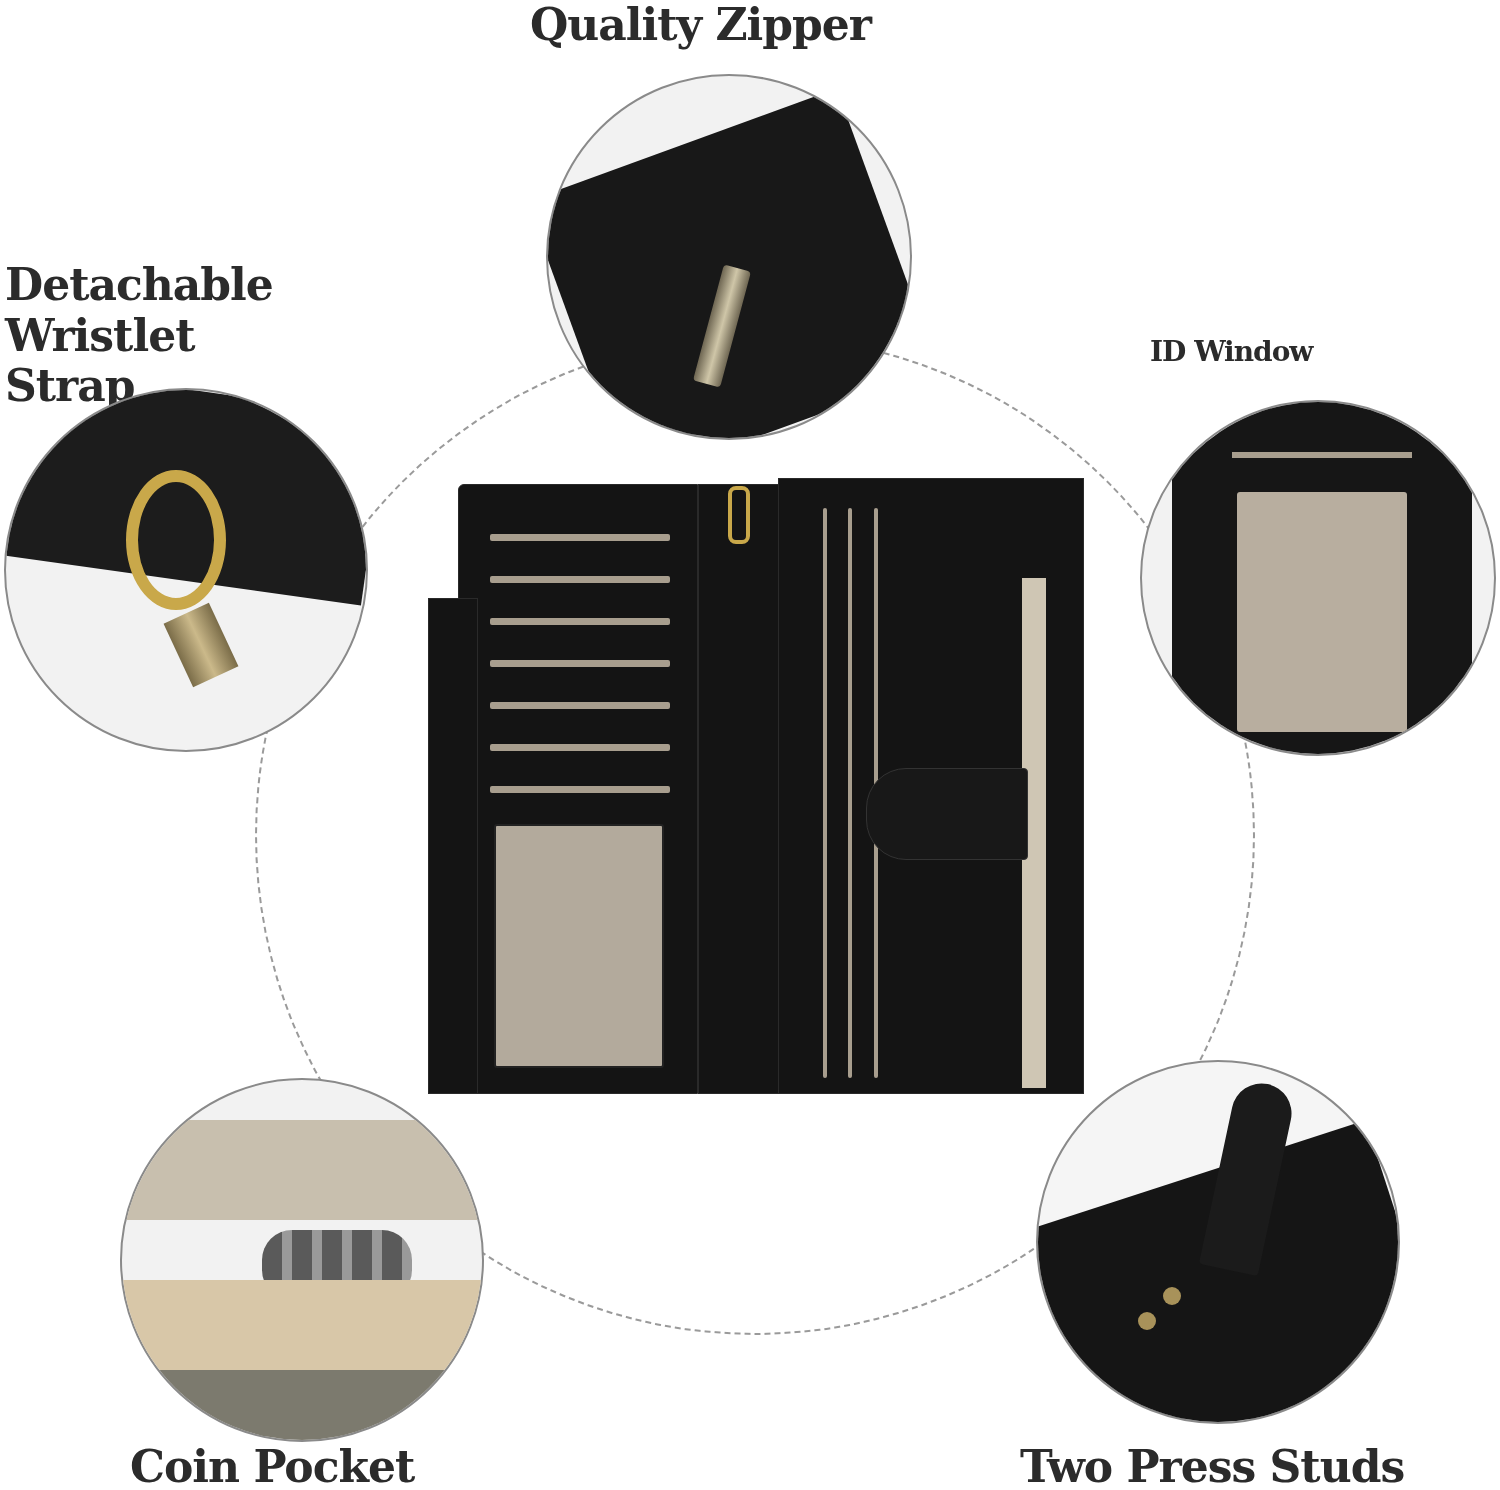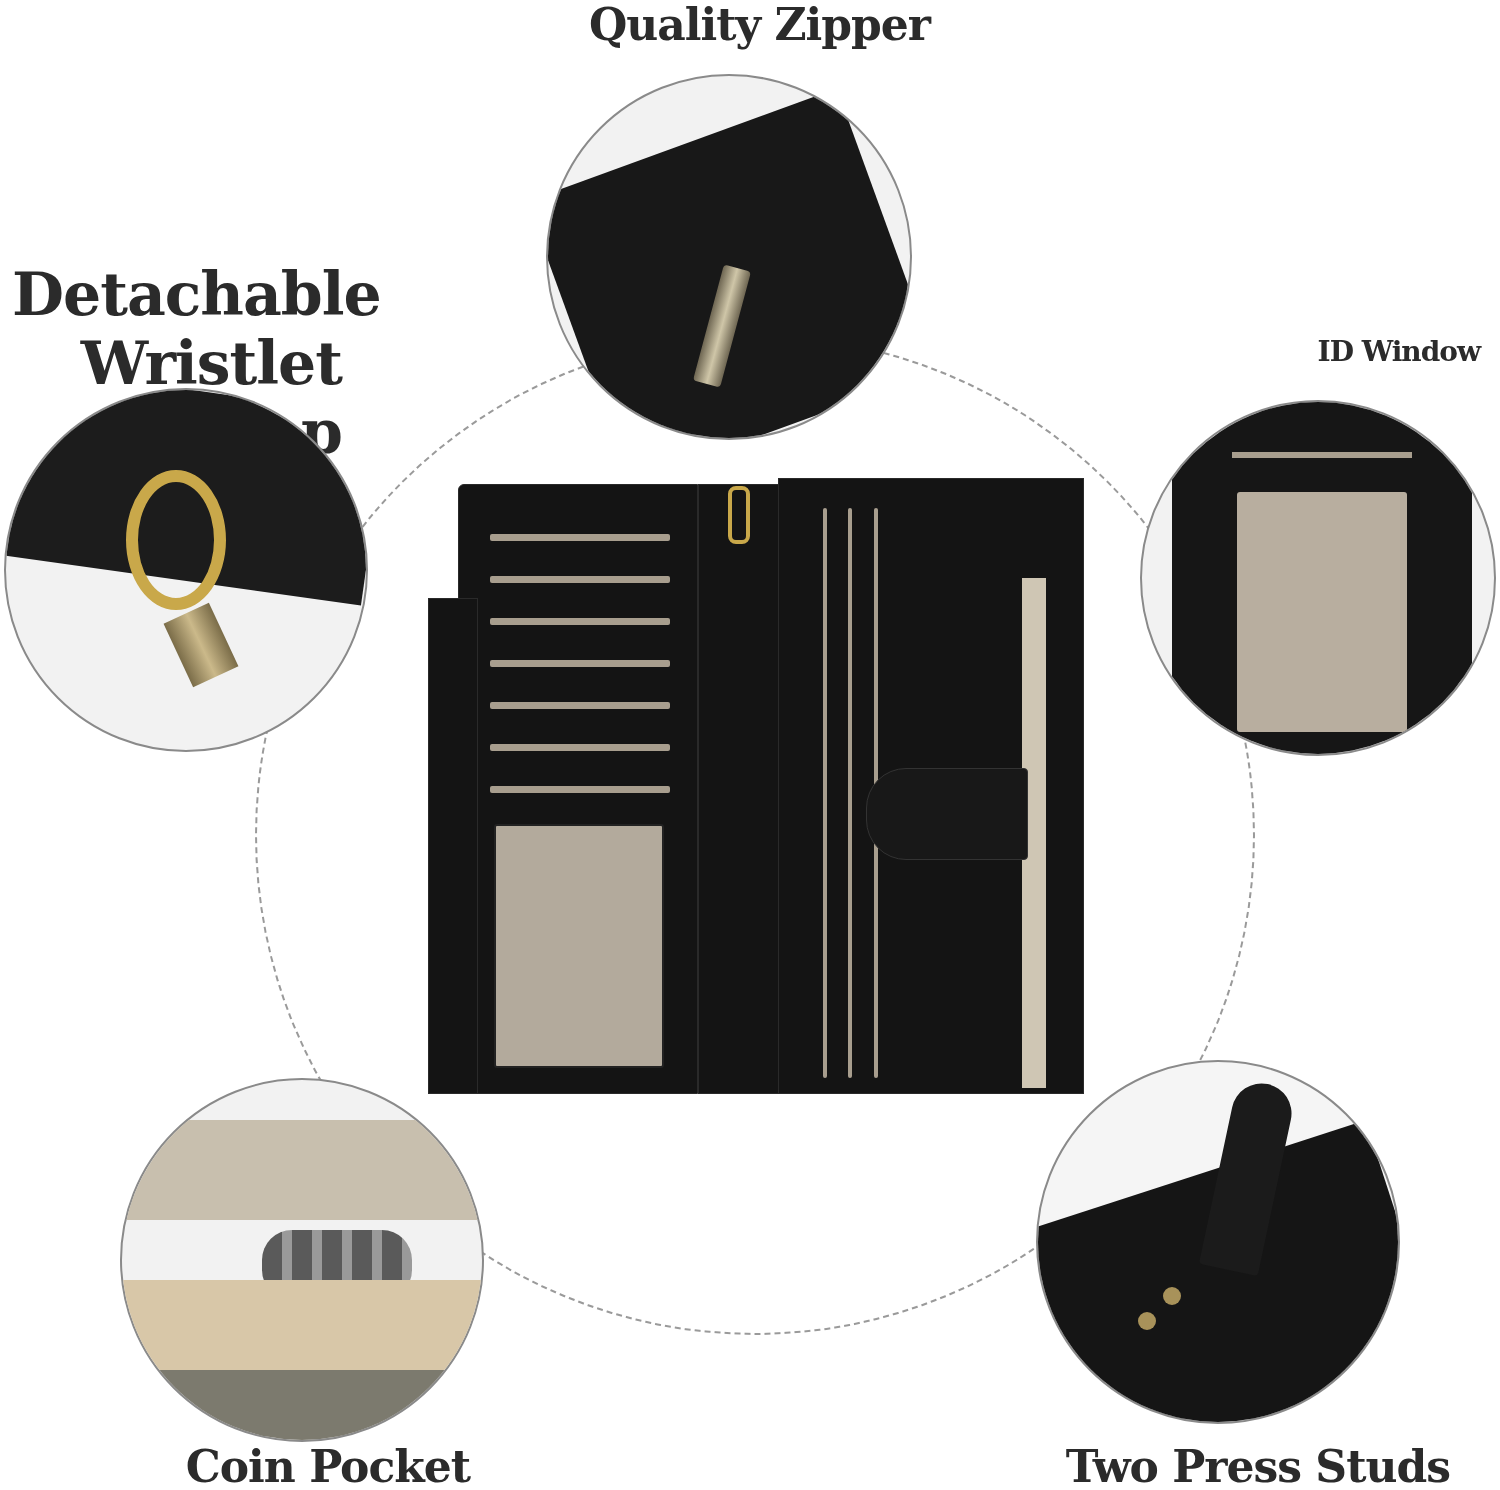--- a/index.html
+++ b/index.html
@@ -1,32 +1,32 @@
 <!DOCTYPE html>
 <html><head>
 <meta charset="utf-8">
 <style>
   html,body{margin:0;padding:0;background:#fff;}
   body{width:1500px;height:1490px;position:relative;overflow:hidden;font-family:"DejaVu Serif","Liberation Serif",serif;}
-  .label{position:absolute;color:#2b2b2b;font-weight:bold;font-family:"DejaVu Serif","Liberation Serif",serif;letter-spacing:-1px;text-align:right;line-height:1.15;}
+  .label{position:absolute;color:#2b2b2b;font-weight:bold;font-family:"DejaVu Serif","Liberation Serif",serif;letter-spacing:-1px;text-align:left;line-height:1.15;}
   .circle{position:absolute;border-radius:50%;border:2px solid #8a8a8a;overflow:hidden;background:#f2f2f2;box-sizing:border-box;}
   .dashed-ring{position:absolute;border-radius:50%;border:2px dashed #9a9a9a;box-sizing:border-box;}
   .wallet{position:absolute;left:428px;top:478px;width:656px;height:622px;}
   .panel{position:absolute;background:#141414;border:1px solid #2a2a2a;box-sizing:border-box;}
   .slot{position:absolute;height:7px;background:#a89e8e;border-radius:2px;}
   .vslot{position:absolute;width:4px;background:#a89e8e;border-radius:2px;}
   .idwin{position:absolute;background:#b3aa9c;border:2px solid #222;border-radius:3px;}
 </style>
 </head>
 <body>
 
 <div class="dashed-ring" style="left:255px;top:335px;width:1000px;height:1000px;"></div>
 
 <div class="label" style="left:530px;top:0px;width:400px;font-size:44px;">Quality Zipper</div>
-<div class="label" style="left:12px;top:260px;width:330px;font-size:60px;">
+<div class="label" style="left:5px;top:260px;width:330px;font-size:44px;">
   <div>Detachable</div>
   <div>Wristlet Strap</div>
 </div>
 <div class="label" style="left:1150px;top:336px;width:330px;font-size:28px;">ID Window</div>
 <div class="label" style="left:130px;top:1442px;width:340px;font-size:44px;">Coin Pocket</div>
 <div class="label" style="left:1020px;top:1442px;width:430px;font-size:44px;">Two Press Studs</div>
 
 <div class="circle" style="left:546px;top:74px;width:366px;height:366px;">
   <div style="position:absolute;left:20px;top:60px;width:330px;height:300px;background:#181818;transform:rotate(-20deg);"></div>
   <div style="position:absolute;left:160px;top:190px;width:28px;height:120px;background:linear-gradient(90deg,#6e6652,#cfc6a8,#6e6652);transform:rotate(15deg);border-radius:4px;"></div>

